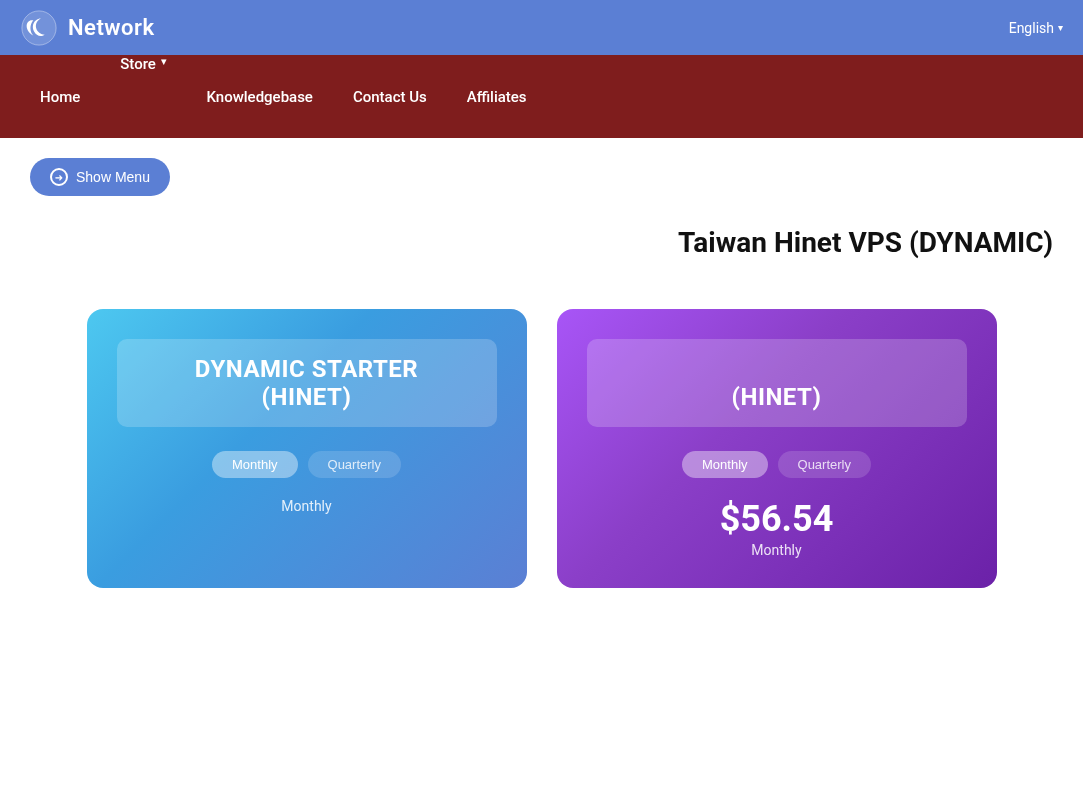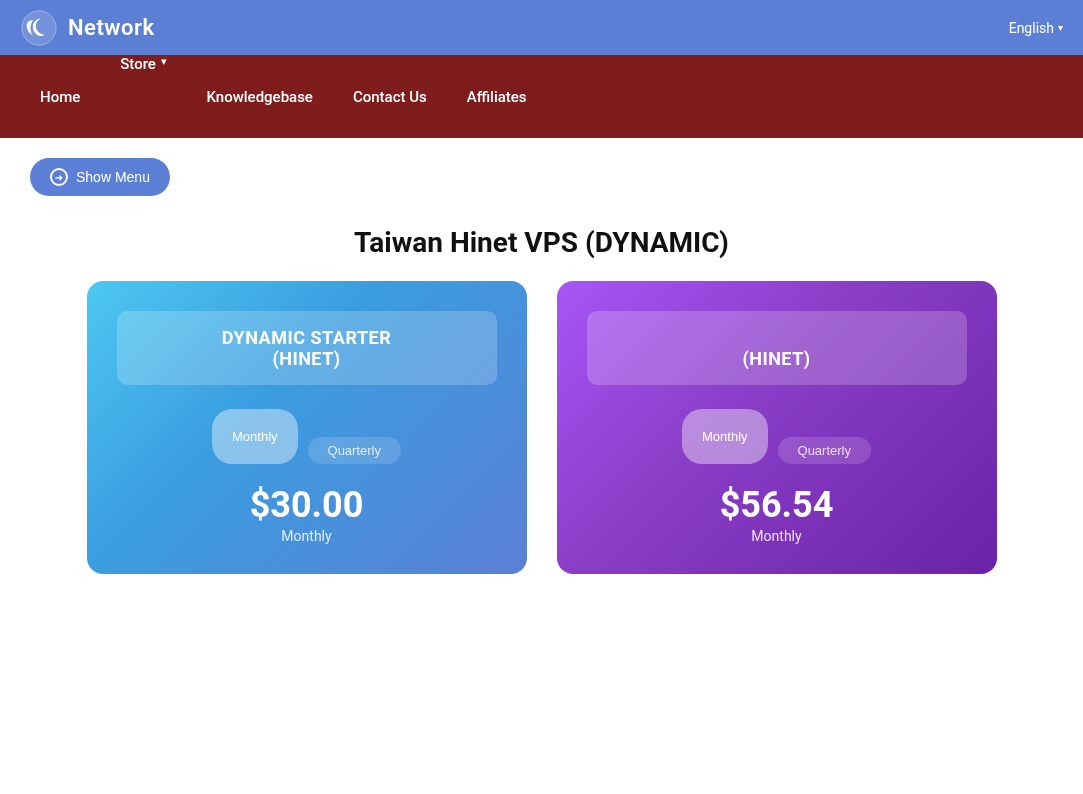--- a/index.html
+++ b/index.html
@@ -117,25 +117,25 @@
       border: 2px solid #fff;
       border-radius: 50%;
       display: flex;
       align-items: center;
       justify-content: center;
       font-size: 10px;
     }
 
     
     .page-title {
-      text-align: center;
+      text-align: right;
       font-size: 28px;
       font-weight: 700;
       color: #111;
-      margin-bottom: 22px;
+      margin-bottom: 50px;
     }
 
     
     .cards-container {
       display: flex;
       gap: 30px;
       justify-content: center;
       padding: 0 40px;
     }
 
@@ -159,21 +159,21 @@
     .card-title-box {
       background: rgba(255,255,255,0.2);
       border-radius: 10px;
       padding: 16px 20px;
       text-align: center;
       margin-bottom: 24px;
     }
 
     .card-title {
       color: #fff;
-      font-size: 18px;
+      font-size: 24px;
       font-weight: 700;
       letter-spacing: 0.5px;
       text-transform: uppercase;
     }
 
     
     .billing-toggle {
       display: flex;
       gap: 10px;
       justify-content: center;
@@ -190,21 +190,20 @@
     }
 
     .billing-btn-active {
       background: rgba(255,255,255,0.4);
       color: #fff;
     }
 
     .billing-btn-inactive {
       background: rgba(255,255,255,0.15);
       color: rgba(255,255,255,0.8);
-      margin-top: 28px;
     }
 
     
     .price-display {
       text-align: center;
     }
 
     .price-amount {
       color: #fff;
       font-size: 36px;
@@ -260,21 +259,20 @@
         <div class="card-title">
           <span>DYNAMIC STARTER</span><br>
           <span>(HINET)</span>
         </div>
       </div>
       <div class="billing-toggle">
         <button class="billing-btn billing-btn-active">Monthly</button>
         <button class="billing-btn billing-btn-inactive">Quarterly</button>
       </div>
       <div class="price-display">
-        <div class="price-amount">$30.00</div>
         <div class="price-period">Monthly</div>
       </div>
     </div>
 
     <div class="pricing-card card-business">
       <div class="card-title-box">
         <div class="card-title">
           <br>
           <span>(HINET)</span>
         </div>

